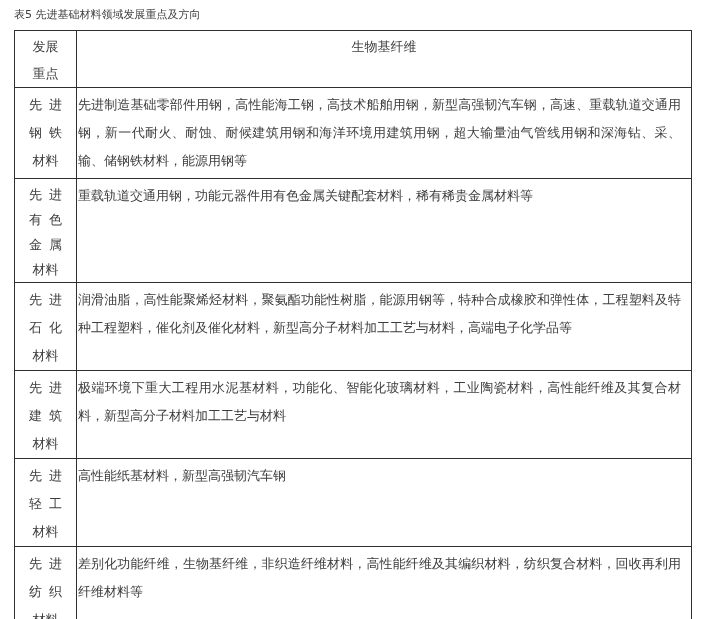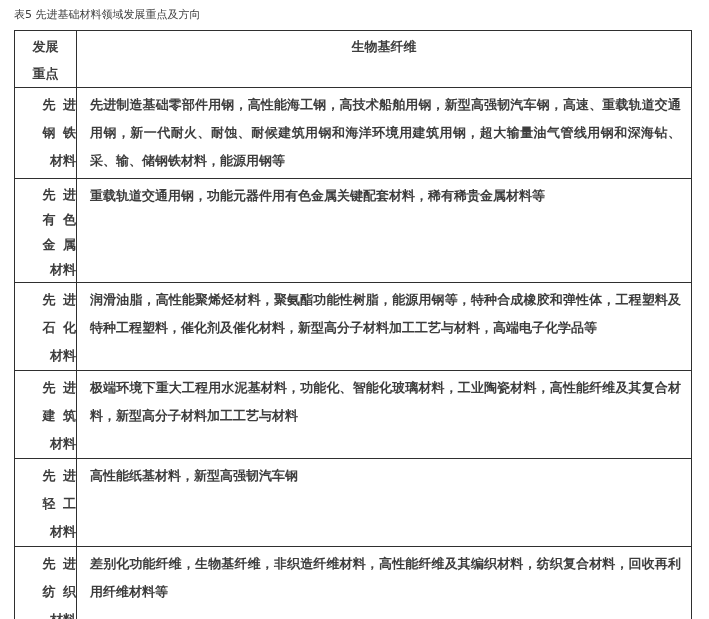--- a/index.html
+++ b/index.html
@@ -30,41 +30,41 @@
     width: 677px;
     border-collapse: collapse;
     table-layout: fixed;
     font-size: 13px;
   }
   table.materials th,
   table.materials td {
     border: 1px solid #2f2f2f;
     vertical-align: top;
     overflow: hidden;
-    font-weight: bold;
+    font-weight: normal;
     margin-top: 8px;
   }
   th.hdr {
     font-weight: bold;
     text-align: center;
     padding: 2px 0 0 0;
   }
   th.hdr div { line-height: 27px; }
   td.label-cell {
-    text-align: right;
+    text-align: center;
     padding: 3px 0 0 0;
   }
   td.label-cell div {
     line-height: 28px;
     word-spacing: 3px;
     white-space: nowrap;
   }
   tr.row-nonferrous td.label-cell div { line-height: 25px; }
   td.dir-cell {
-    padding: 3px 10px 3px 13px;
+    padding: 3px 10px 3px 1px;
     line-height: 28px;
     text-align: justify;
   }
   tr.hrow  { height: 53px; }
   tr.row-steel      { height: 89px; }
   tr.row-nonferrous { height: 103px; }
   tr.row-petro      { height: 82px; }
   tr.row-building   { height: 86px; }
   tr.row-light      { height: 84px; }
   tr.row-textile    { height: 76px; }

